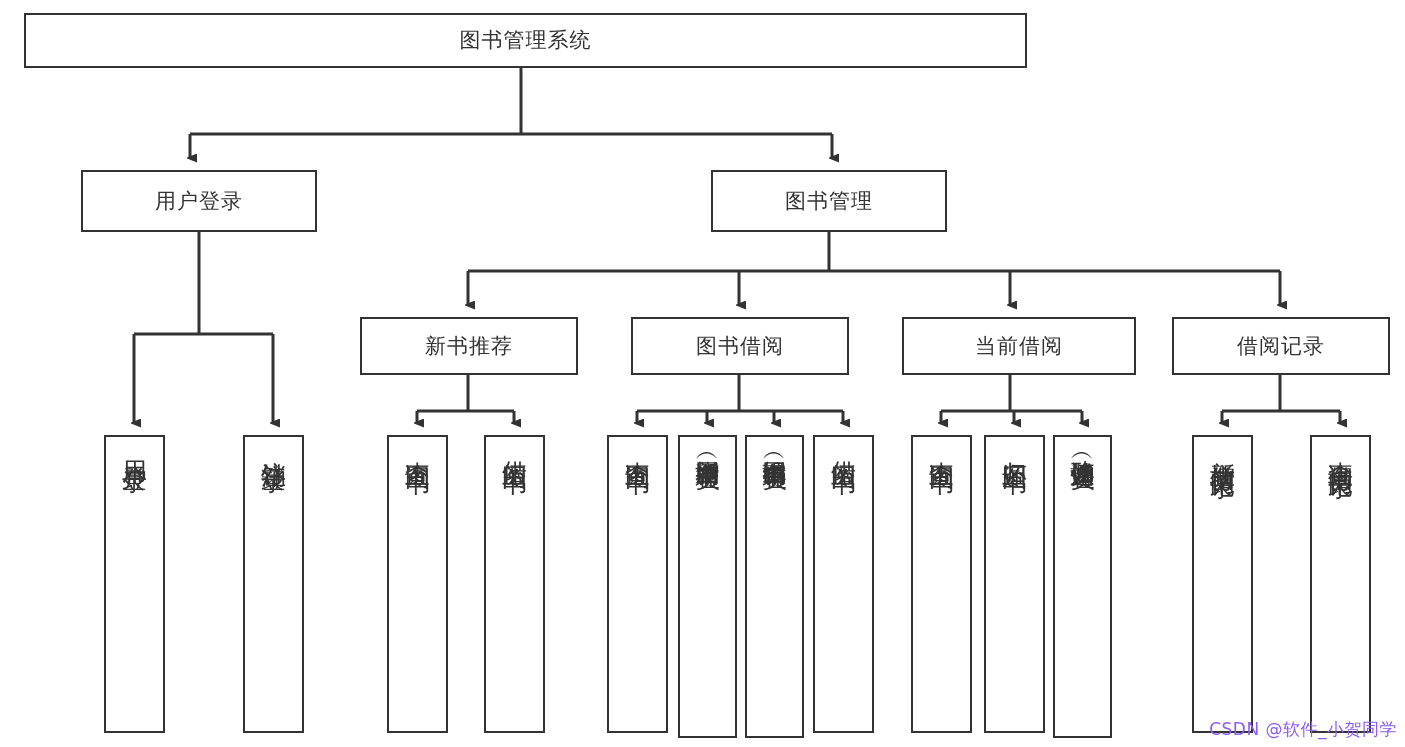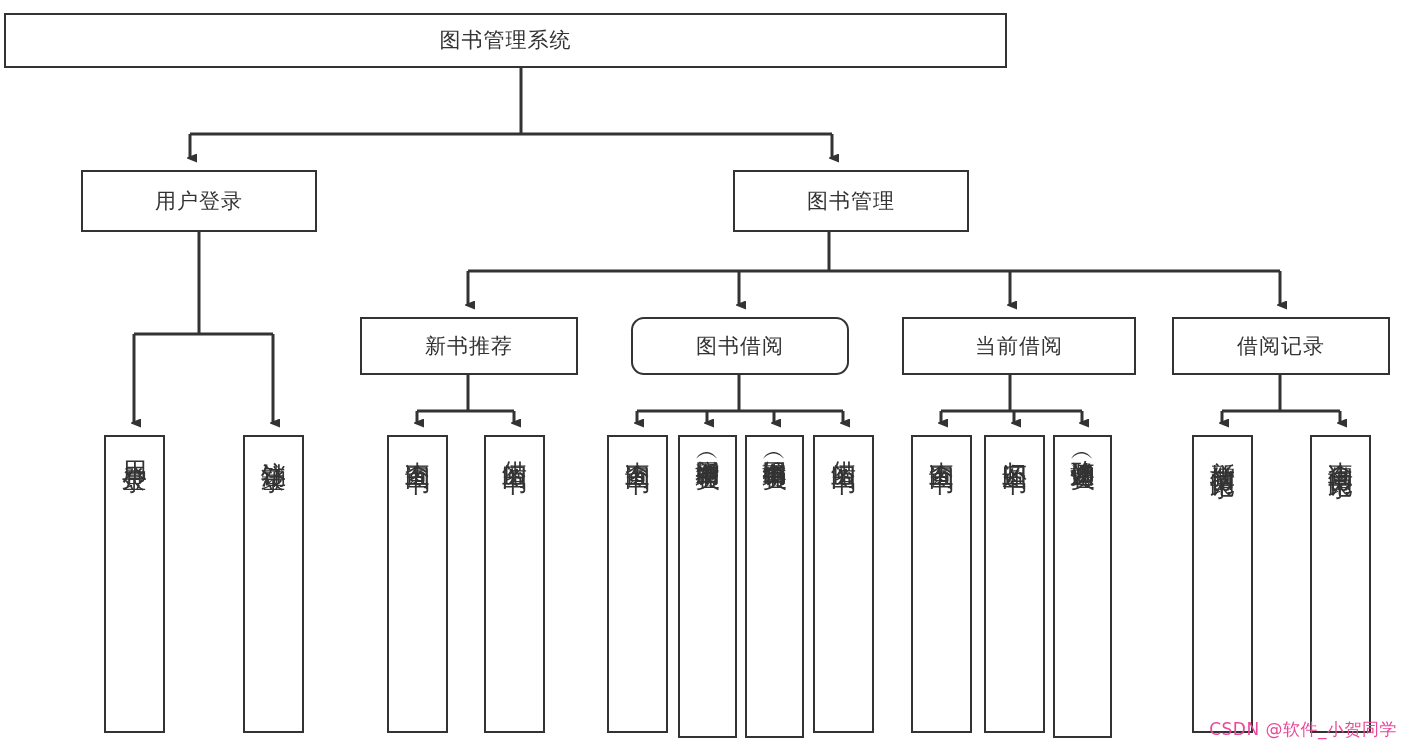--- a/index.html
+++ b/index.html
@@ -60,21 +60,21 @@
   }
   .node.vert.tall .label {
     font-size: 24px;
     letter-spacing: 1px;
   }
   .watermark {
     position: absolute;
     right: 8px;
     bottom: 6px;
     font-size: 17px;
-    color: #ec4899;
+    color: #8b5cf6;
     letter-spacing: 0.5px;
     z-index: 5;
     white-space: nowrap;
   }
 </style>
 </head>
 <body>
 
 <div id="diagram-root">
 
@@ -121,35 +121,35 @@
       <path d="M1014,411 L1014,423" marker-end="url(#arrow)"></path>
       <path d="M1082,411 L1082,423" marker-end="url(#arrow)"></path>
 
       <path d="M1280,375 L1280,411"></path>
       <path d="M1222,411 L1340,411"></path>
       <path d="M1222,411 L1222,423" marker-end="url(#arrow)"></path>
       <path d="M1340,411 L1340,423" marker-end="url(#arrow)"></path>
     </g>
   </svg>
 
-  <div class="node horiz" style="left:4px; top:13px; width:1003px; height:55px;">
+  <div class="node horiz" style="left:24px; top:13px; width:1003px; height:55px;">
     <span class="label">图书管理系统</span>
   </div>
 
   <div class="node horiz" style="left:81px; top:170px; width:236px; height:62px;">
     <span class="label">用户登录</span>
   </div>
-  <div class="node horiz" style="left:711px; top:170px; width:236px; height:62px;margin-left:22px;">
+  <div class="node horiz" style="left:711px; top:170px; width:236px; height:62px;">
     <span class="label">图书管理</span>
   </div>
 
   <div class="node horiz" style="left:360px; top:317px; width:218px; height:58px;justify-content:center;">
     <span class="label">新书推荐</span>
   </div>
-  <div class="node horiz" style="left:631px; top:317px; width:218px; height:58px;border-radius:13px;">
+  <div class="node horiz" style="left:631px; top:317px; width:218px; height:58px;">
     <span class="label">图书借阅</span>
   </div>
   <div class="node horiz" style="left:902px; top:317px; width:234px; height:58px;">
     <span class="label">当前借阅</span>
   </div>
   <div class="node horiz" style="left:1172px; top:317px; width:218px; height:58px;">
     <span class="label">借阅记录</span>
   </div>
 
   <div class="node vert" style="left:104px; top:435px; width:61px; height:298px;">

